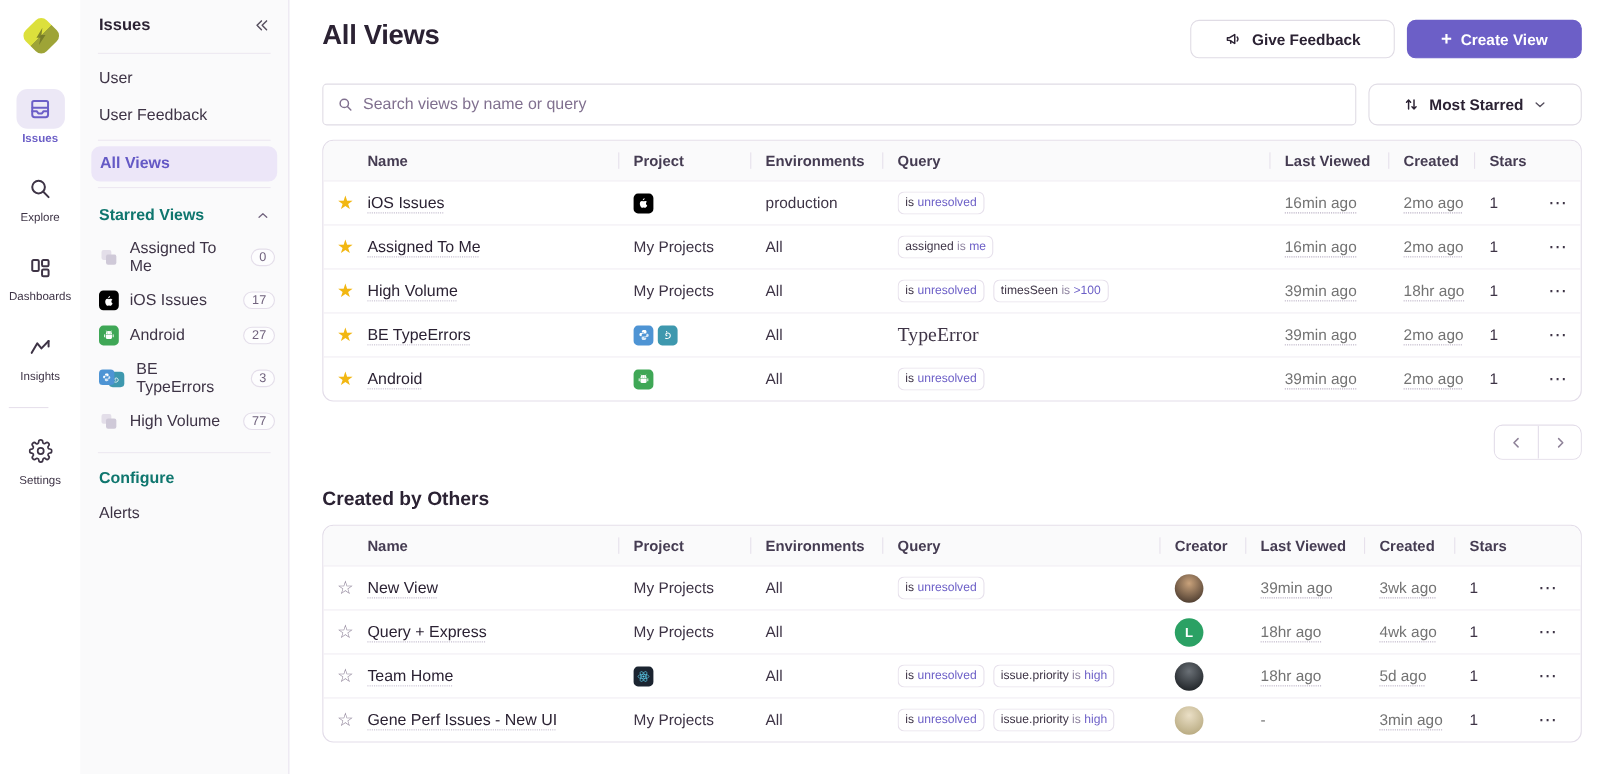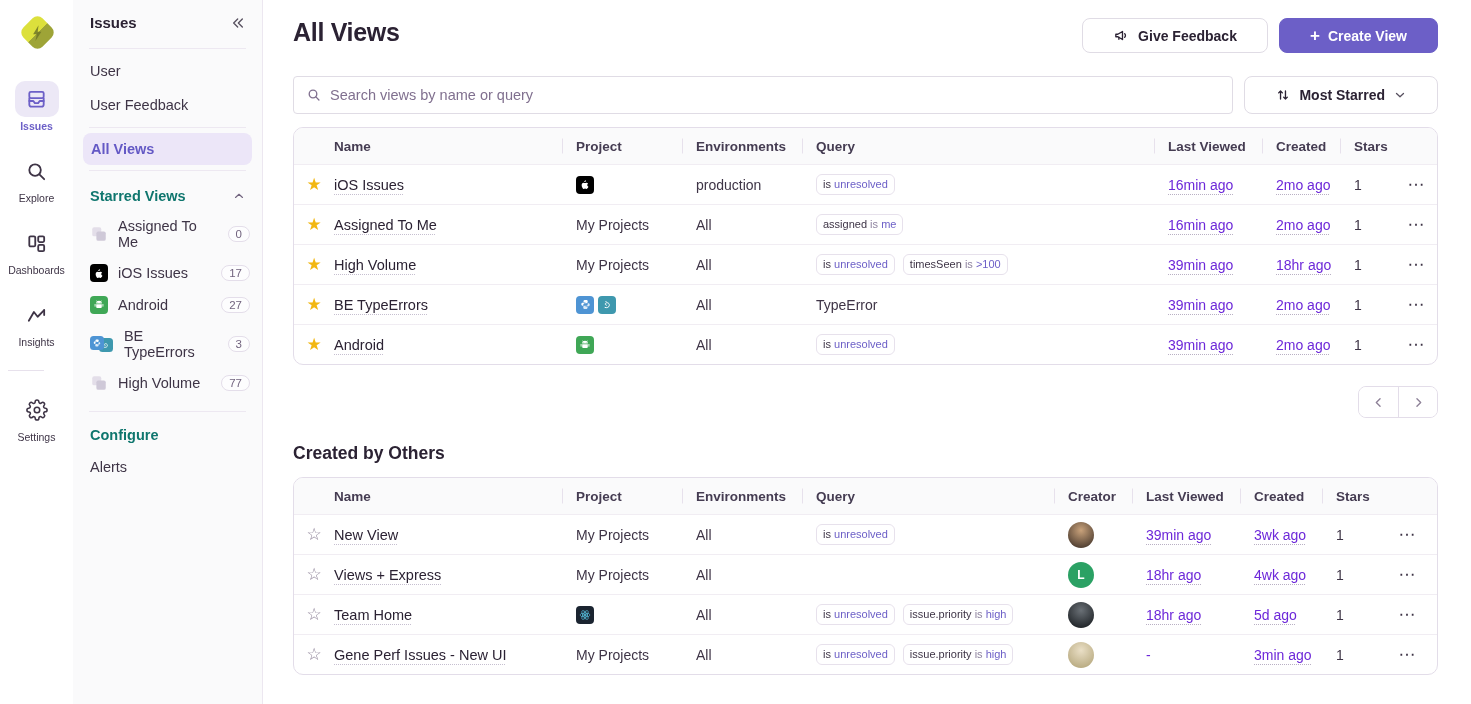--- a/index.html
+++ b/index.html
@@ -85,22 +85,22 @@
   .name-link { font-size:14.5px; color:#2B2233; font-weight:500; cursor:pointer; width:max-content; max-width:100%;
     text-decoration:underline dotted #C6BFD0; text-underline-offset:4px; text-decoration-thickness:1px;
     white-space:nowrap; overflow:hidden; }
   .cell-text { font-size:14px; color:#3E3446; }
   .qcell { display:flex; gap:8px; align-items:center; overflow:hidden; padding-right:2px; }
   .chip { display:inline-block; border:1px solid #E7E1EC; border-radius:6px; padding:3px 6px 4px;
     font-size:11px; background:#fff; white-space:nowrap; flex:0 0 auto; }
   .chip .p-key { color:#3E3446; }
   .chip .p-conn { color:#8F84A0; }
   .chip .p-value { color:#6C5FC7; }
-  .plain { font-size:14px; color:#3E3446; white-space:nowrap; }
-  .time { font-size:14px; color:#6d28d9; width:max-content;
+  .plain { font-size:18px; color:#3E3446; white-space:nowrap;font-family:Liberation Serif, serif; }
+  .time { font-size:14px; color:#737373; width:max-content;
     text-decoration:underline dotted #B9B0C4; text-underline-offset:4px; text-decoration-thickness:1px; cursor:default;text-align:right; }
   .time.nodeco { text-decoration:none; }
   .dots { color:#3E3446; font-size:17px; letter-spacing:1px; cursor:pointer; text-align:center; line-height:1; }
   .menucell { display:flex; justify-content:center; padding-right:6px; }
   .avatar { width:26px; height:26px; border-radius:50%; display:flex; align-items:center; justify-content:center;
     font-size:12px; font-weight:700; color:#fff; overflow:hidden; }
 
   .pagination { display:flex; justify-content:flex-end; margin-top:21px; }
   .pg { display:flex; border:1px solid #E3DDE9; border-radius:8px; overflow:hidden; background:#fff; }
   .pg button { width:39px; height:30px; border:none; background:#fff; display:flex; align-items:center;
@@ -496,21 +496,21 @@
       <div><span class="time">3wk ago</span></div>
       <div><span class="cell-text">1</span></div>
       <div class="menucell">
           <span class="dots">⋯</span>
         </div>
     </div>
       <div class="trow">
       <div class="starcell">
           <span class="star outline">☆</span>
         </div>
-      <div><span class="name-link">Views + Express</span></div>
+      <div><span class="name-link">Query + Express</span></div>
       <div><span class="cell-text">My Projects</span></div>
       <div><span class="cell-text">All</span></div>
       <div class="qcell"></div>
         <div>
           <span class="avatar" style="background:#2BA164">L</span>
         </div>
       <div><span class="time">18hr ago</span></div>
       <div><span class="time">4wk ago</span></div>
       <div><span class="cell-text">1</span></div>
       <div class="menucell">

